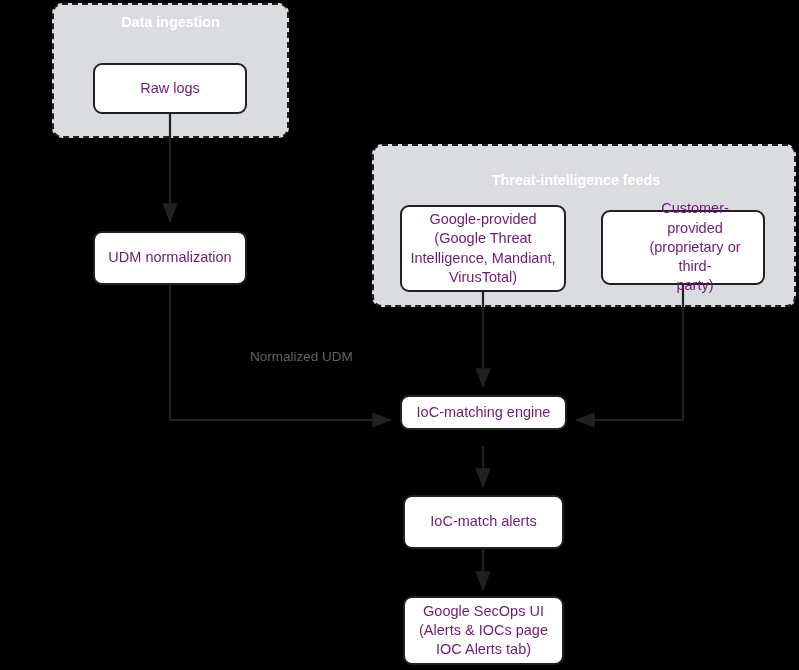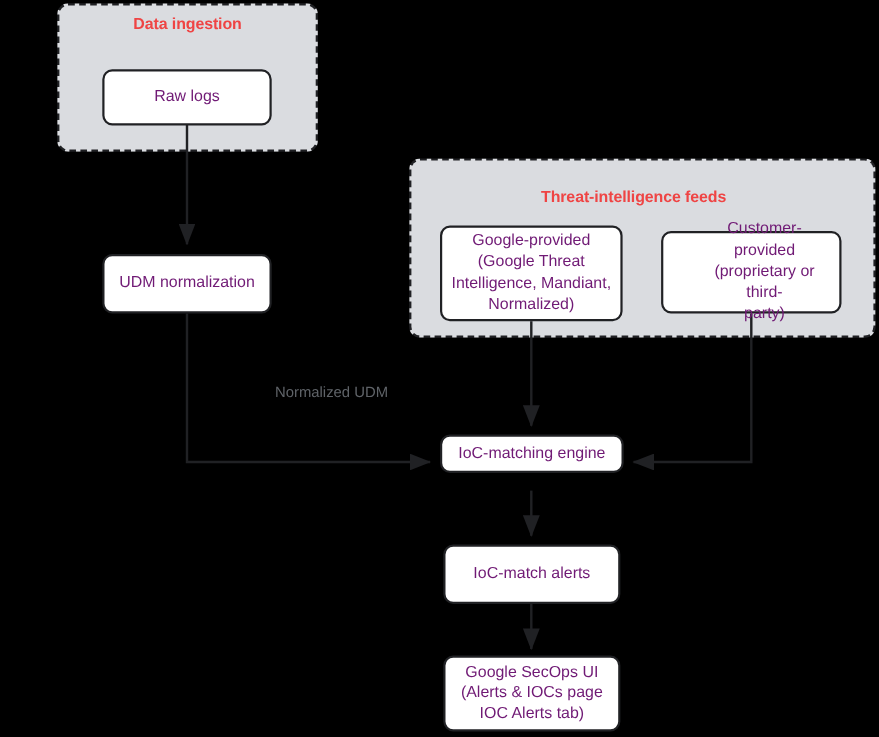--- a/index.html
+++ b/index.html
@@ -33,21 +33,21 @@
     border-radius: 10px;
     box-sizing: border-box;
   }
   .group-title {
     position: absolute;
     left: 0;
     right: 0;
     text-align: center;
     font-size: 14.5px;
     font-weight: bold;
-    color: #ef4444;
+    color: #ffffff;
     letter-spacing: -0.1px;
   }
   .node-box {
     position: absolute;
     background: #ffffff;
     border: 2.5px solid #202124;
     border-radius: 9px;
     box-sizing: border-box;
     display: flex;
     align-items: center;
@@ -121,21 +121,21 @@
 
   <div class="node-box" style="left:93px; top:231px; width:154px; height:54px;">
     <span class="node-text">UDM normalization</span>
   </div>
 
   <div class="node-box" style="left:400px; top:205px; width:166px; height:87px;">
     <span class="node-text">
       <span>Google-provided</span><br>
       <span>(Google Threat</span><br>
       <span>Intelligence, Mandiant,</span><br>
-      <span>Normalized)</span>
+      <span>VirusTotal)</span>
     </span>
   </div>
 
   <div class="node-box" style="left:601px; top:210px; width:164px; height:75px;padding-left:32px;">
     <span class="node-text">
       <span>Customer-provided</span><br>
       <span>(proprietary or third-</span><br>
       <span>party)</span>
     </span>
   </div>

